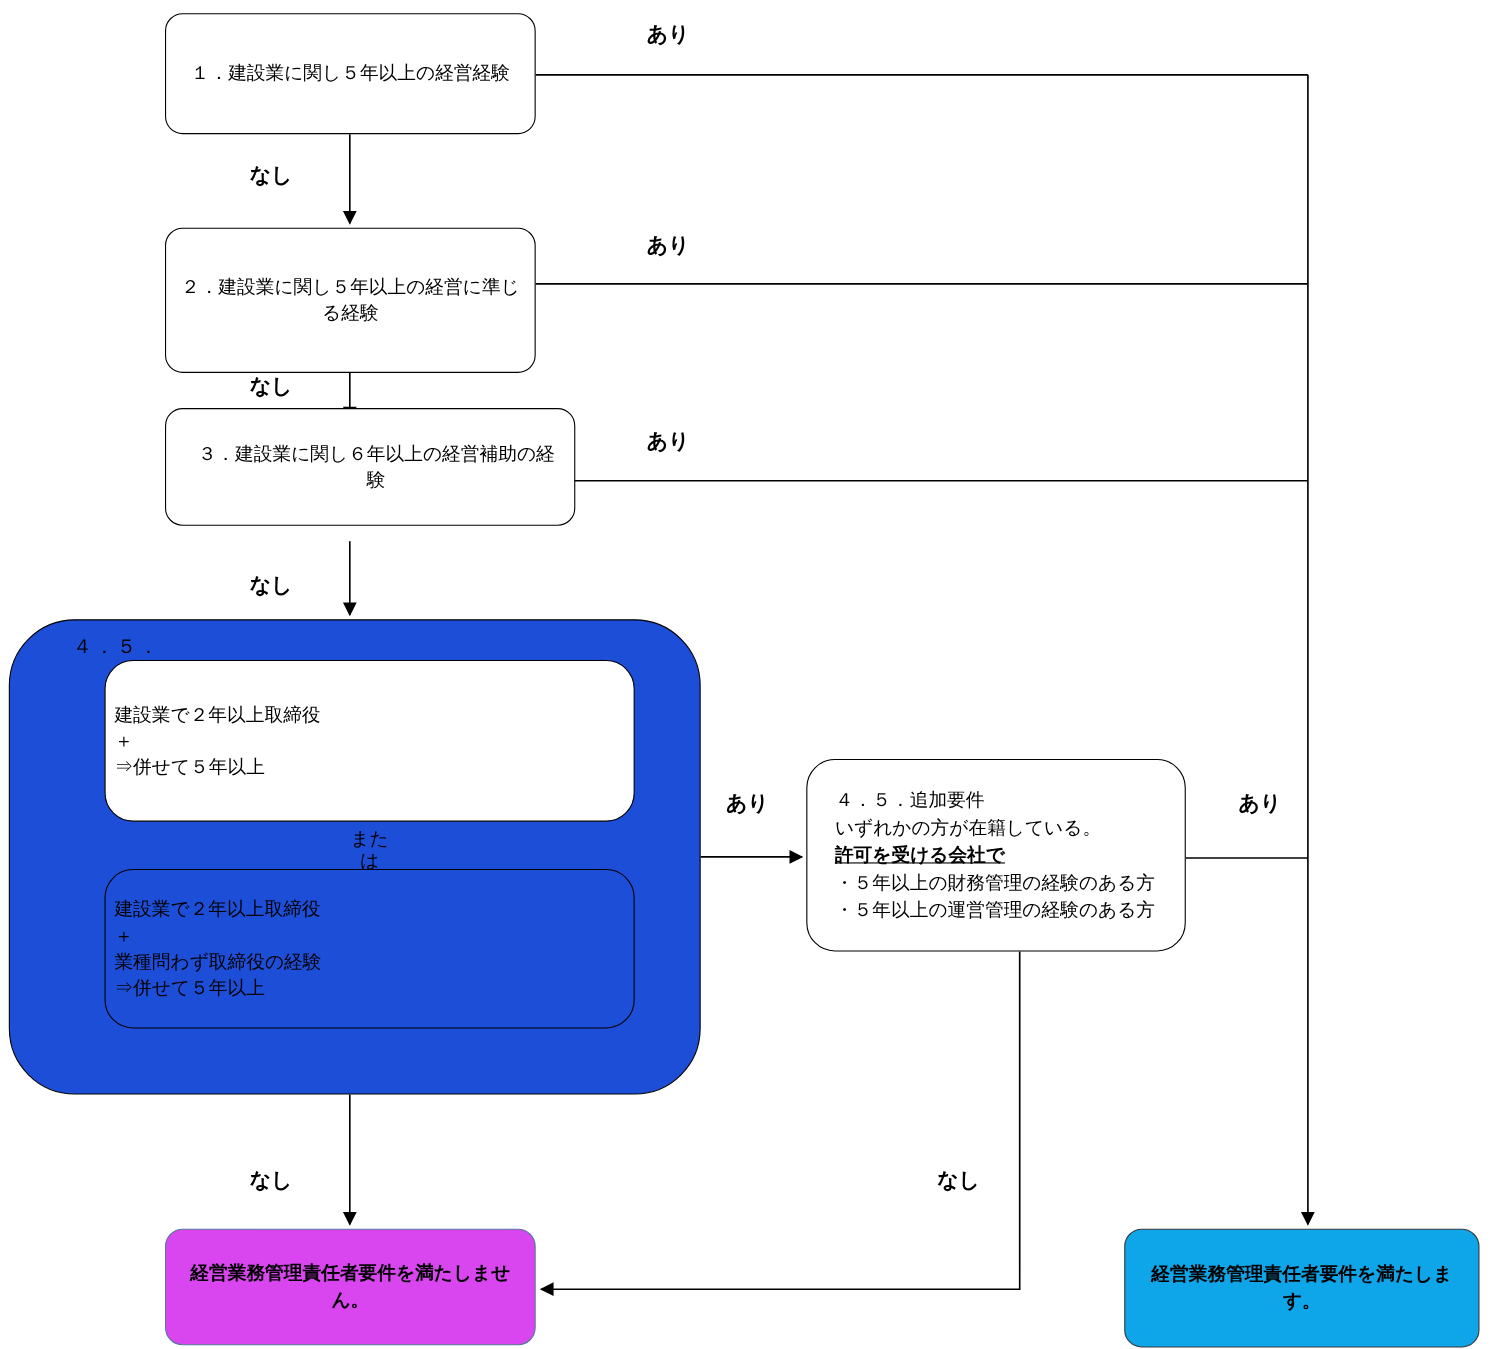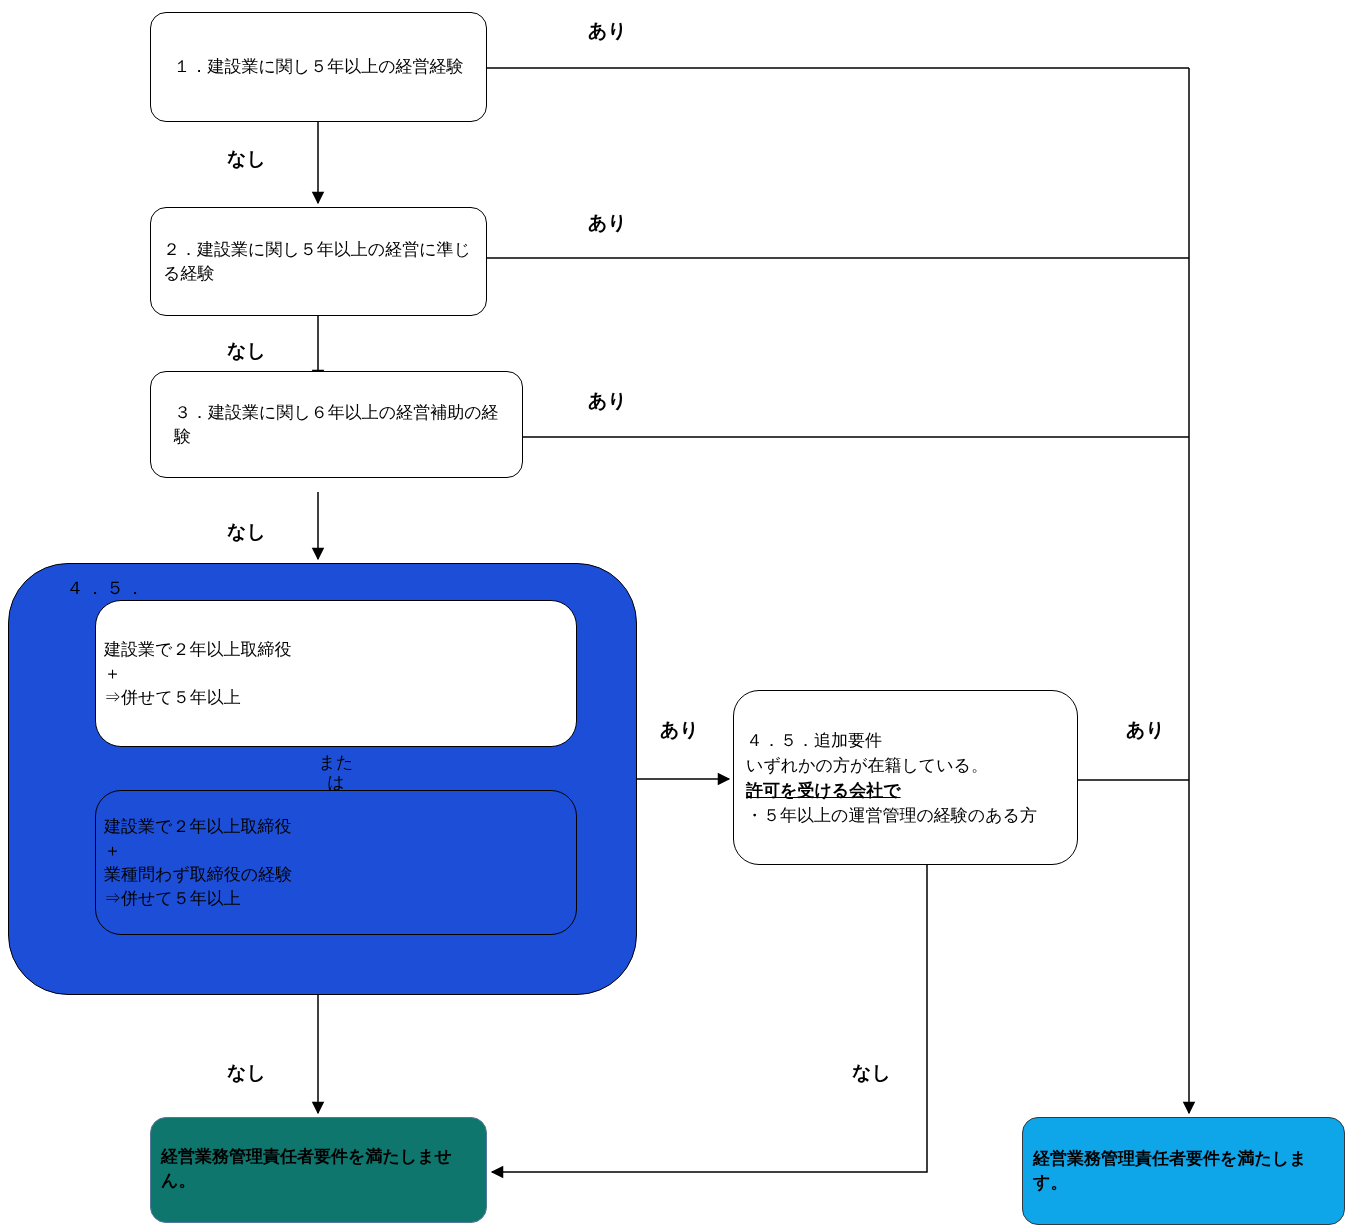--- a/index.html
+++ b/index.html
@@ -5,42 +5,42 @@
   html, body { margin:0; padding:0; background:#ffffff; }
   body {
     width:1358px; height:1226px; position:relative; overflow:hidden;
     font-family:"Liberation Sans", sans-serif; color:#000;
   }
   #edges { position:absolute; left:0; top:0; z-index:0; }
   .node {
     position:absolute; box-sizing:border-box; z-index:1;
     border:1.5px solid #000; background:#ffffff;
     display:flex; flex-direction:column; justify-content:center;
-    font-size:17px; line-height:24px; 
+    font-size:17px; line-height:24px; text-align:center;
   }
   .node.center { align-items:center; }
   .node.leftalign { align-items:flex-start; text-align:left; }
   .r16 { border-radius:16px; }
   .r26 { border-radius:26px; }
   .group {
     position:absolute; box-sizing:border-box; z-index:1;
     border:1.5px solid #000; border-radius:60px; background:#1d4ed8;
   }
   .group-label { position:absolute; left:57px; top:12px; font-size:18px; letter-spacing:2px; }
   .or-label {
     position:absolute; z-index:2; text-align:center;
     font-size:17px; line-height:20px;
   }
   .edge-label {
     position:absolute; z-index:2; font-size:19px; font-weight:bold; white-space:nowrap;
   }
-  .addbox { font-size:17px; line-height:25px; padding-left:12px; padding-right:4px; }
+  .addbox { font-size:17px; line-height:25px; padding-left:25px; padding-right:4px; }
   .em { font-weight:bold; text-decoration:underline; }
   .result { font-weight:bold; padding:0 10px; }
-  #failbox { background:#0f766e; border-color:#56789c;font-family:Liberation Mono, monospace; }
+  #failbox { background:#d946ef; border-color:#56789c; }
   #passbox { background:#0ea5e9; border-color:#36393d; }
   .wrap { padding:0 12px; }
   .optbox { padding-left:8px; padding-right:0; }
 </style>
 </head>
 <body>
 
 <svg id="edges" width="1358" height="1226" viewBox="0 0 1358 1226">
   <defs>
     <marker id="arrow" viewBox="0 0 12 12" refX="10" refY="6" markerWidth="10" markerHeight="10" orient="auto-start-reverse">
@@ -59,21 +59,21 @@
     <path d="M318 995 V1113" marker-end="url(#arrow)"></path>
     <path d="M637 779 H729" marker-end="url(#arrow)"></path>
     <path d="M927 865 V1172 H492" marker-end="url(#arrow)"></path>
   </g>
 </svg>
 
 <div class="node center r16 wrap" style="left:150px; top:12px; width:337px; height:110px;">
   <div>１．建設業に関し５年以上の経営経験</div>
 </div>
 
-<div class="node center r16 wrap" style="left:150px; top:207px; width:337px; height:109px;">
+<div class="node center r16 wrap" style="left:150px; top:207px; width:337px; height:132px;">
   <div>２．建設業に関し５年以上の経営に準じる経験</div>
 </div>
 
 <div class="node center r16 wrap" style="left:150px; top:371px; width:373px; height:107px;padding-left:23px;">
   <div>３．建設業に関し６年以上の経営補助の経験</div>
 </div>
 
 <div class="group" style="left:8px; top:563px; width:629px; height:432px;">
   <div class="group-label">４．５．</div>
 </div>
@@ -93,20 +93,21 @@
   <div>建設業で２年以上取締役</div>
   <div>＋</div>
   <div>業種問わず取締役の経験</div>
   <div>⇒併せて５年以上</div>
 </div>
 
 <div class="node leftalign r26 addbox" style="left:733px; top:690px; width:345px; height:175px;">
   <div>４．５．追加要件</div>
   <div>いずれかの方が在籍している。</div>
   <div class="em">許可を受ける会社で</div>
+  <div>・５年以上の財務管理の経験のある方</div>
   <div>・５年以上の運営管理の経験のある方</div>
 </div>
 
 <div id="failbox" class="node center r16 result" style="left:150px; top:1117px; width:337px; height:106px;">
   <div>経営業務管理責任者要件を満たしません。</div>
 </div>
 
 <div id="passbox" class="node center r16 result" style="left:1022px; top:1117px; width:323px; height:108px;">
   <div>経営業務管理責任者要件を満たします。</div>
 </div>

